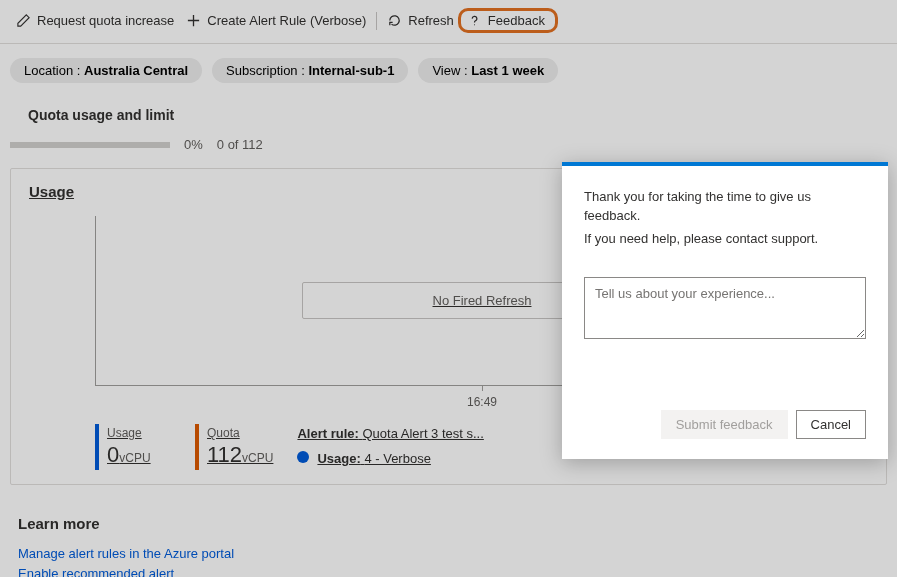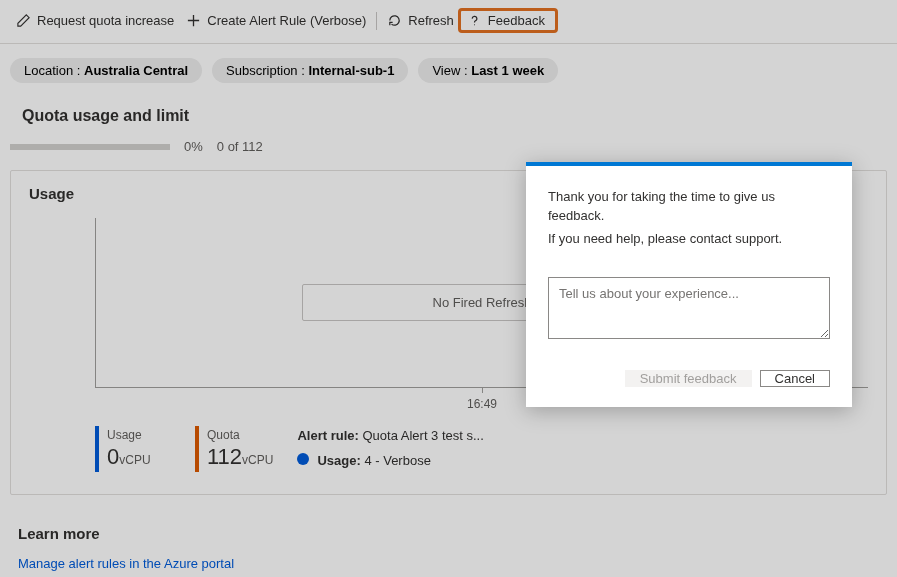--- a/index.html
+++ b/index.html
@@ -35,21 +35,21 @@
   }
   .toolbar-sep {
     width: 1px;
     height: 18px;
     background: #c8c6c4;
     margin: 0 4px;
   }
   .icon { display: inline-flex; align-items: center; justify-content: center; }
   .feedback-highlight {
     border: 3px solid #e27021;
-    border-radius: 4px;
+    border-radius: 10px;
     padding: 2px 10px 2px 6px;
     margin-left: -2px;
   }
 
   
   .pill-row {
     display: flex;
     gap: 10px;
     padding: 14px 10px 4px 10px;
   }
@@ -58,33 +58,34 @@
     border-radius: 14px;
     padding: 5px 14px;
     font-size: 13px;
     color: #000000;
     cursor: pointer;
   }
   .pill .bold { font-weight: 600; }
 
   
   .quota-section { padding: 20px 10px 0 10px; }
-  .section-title { font-weight: 600; font-size: 16px; margin: 0 0 14px 12px; }
+  .section-title { font-weight: 600; font-size: 14px; margin: 0 0 14px 18px; }
   .progress-row { display: flex; align-items: center; gap: 14px; }
   .progress-track {
     width: 160px; height: 6px; background: #d2d0ce; position: relative;
   }
   .progress-label { color: #605e5c; font-size: 13px; }
 
   
   .usage-card {
     margin: 16px 10px 0 10px;
     border: 1px solid #e1dfdd;
     border-radius: 2px;
-    padding: 14px 18px 22px 18px;
+    padding: 14px 18px 14px 18px;
+    text-decoration: underline;
   }
   .usage-card h3 { margin: 0 0 16px 0; font-size: 15px; font-weight: 600; }
 
   .chart-area {
     border-left: 1px solid #a19f9d;
     border-bottom: 1px solid #a19f9d;
     height: 170px;
     margin: 0 0 0 66px;
     position: relative;
     display: flex;
@@ -143,21 +144,21 @@
 
   
   .scrim {
     position: absolute;
     inset: 0;
     background: rgba(0,0,0,0.17);
   }
   .dialog {
     position: absolute;
     top: 162px;
-    left: 526px;
+    left: 562px;
     width: 326px;
     background: #ffffff;
     border-top: 4px solid #0078d4;
     box-shadow: 0 4px 20px rgba(0,0,0,0.25);
     padding: 22px 22px 20px 22px;
   }
   .dialog p { margin: 0 0 4px 0; font-size: 13px; color: #323130; line-height: 1.45; }
   .dialog textarea {
     width: 100%;
     height: 62px;
@@ -170,25 +171,26 @@
   }
   .dialog textarea::placeholder { color: #767472; }
   .dialog .btn-row {
     display: flex;
     justify-content: flex-end;
     gap: 8px;
     margin-top: 28px;
   }
   .dlg-btn {
     font-size: 13px;
-    padding: 0 14px;
+    padding: 6px 14px;
     border: 1px solid transparent;
     background: #f3f2f1;
     color: #a19f9d;
     cursor: default;
+    margin-top: 40px;
   }
   .dlg-btn.secondary {
     background: #ffffff;
     border: 1px solid #8a8886;
     color: #323130;
     cursor: pointer;
   }
 </style>
 </head>
 <body>

